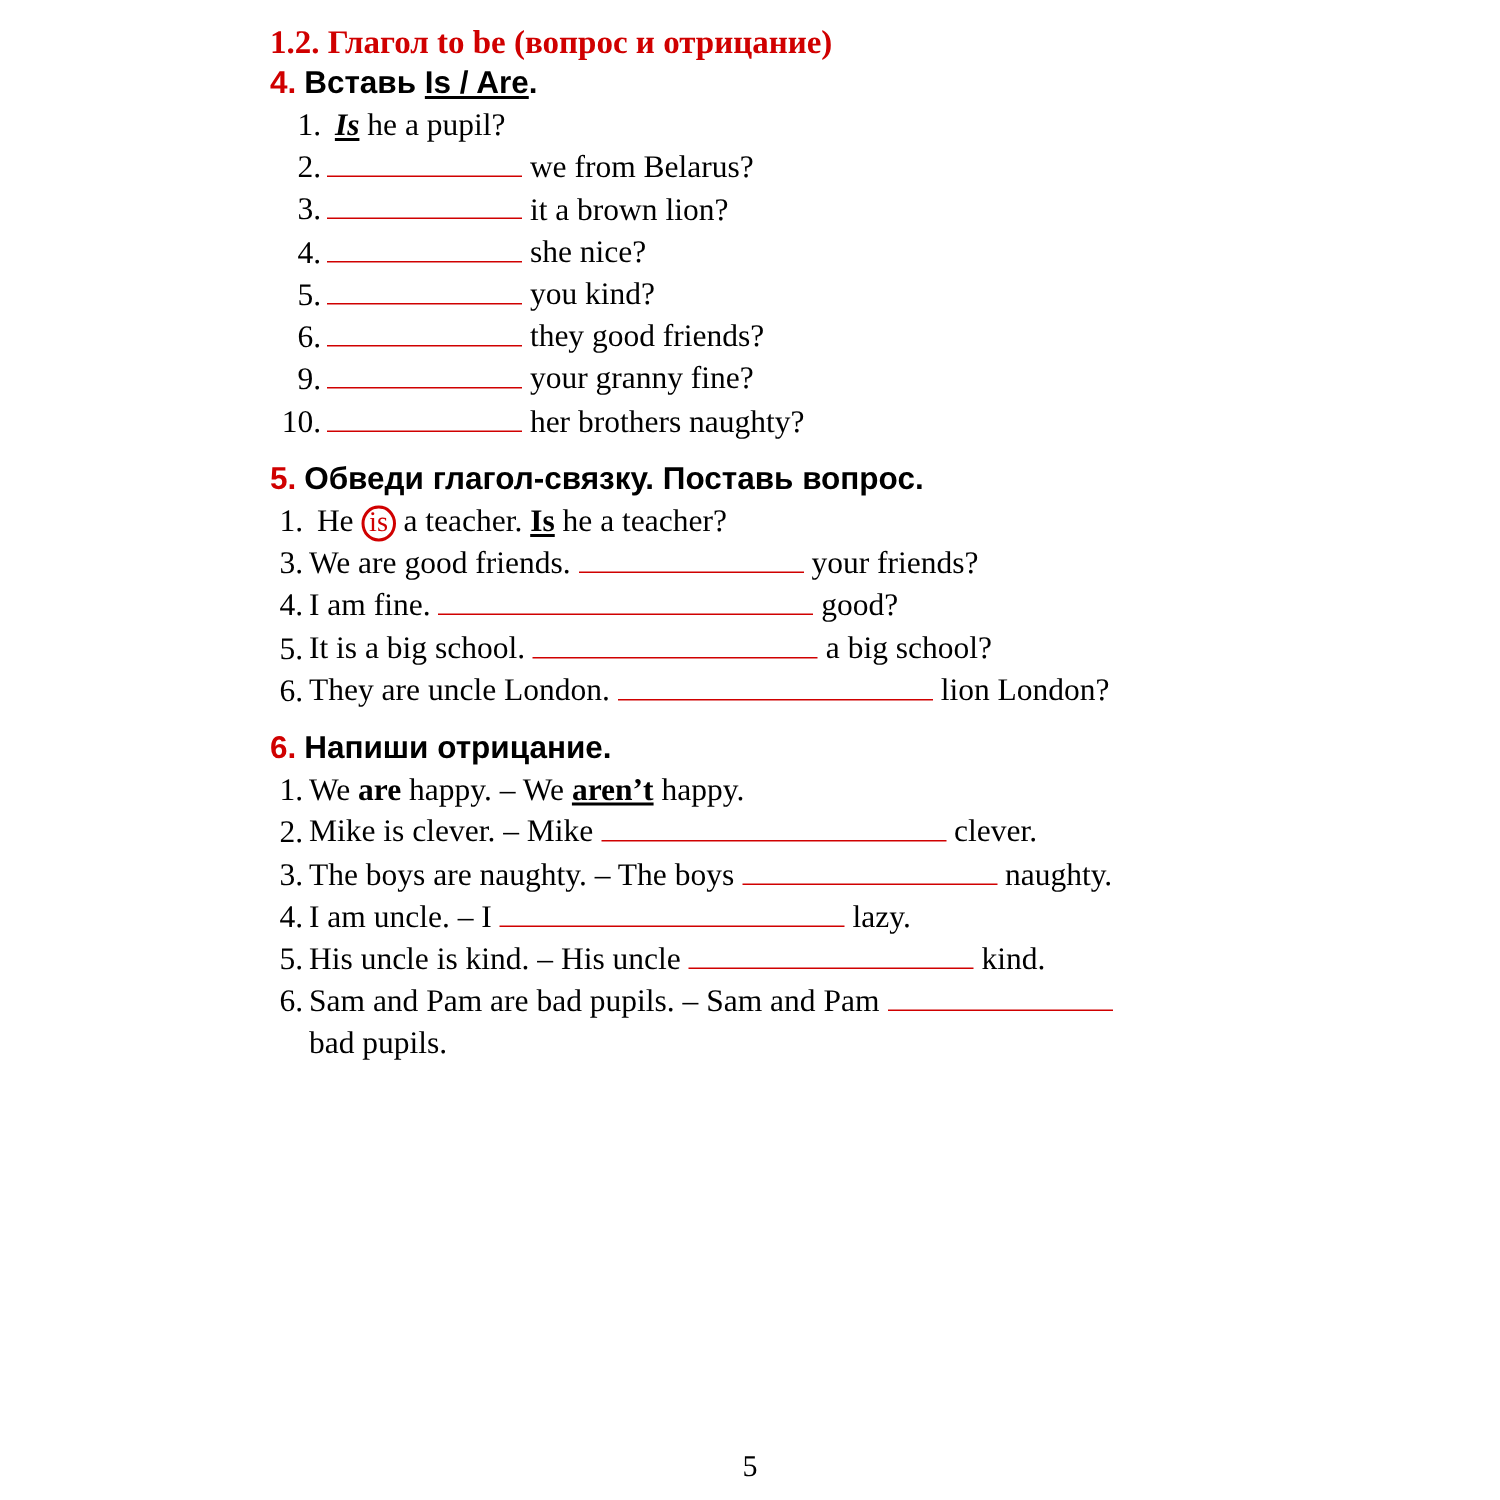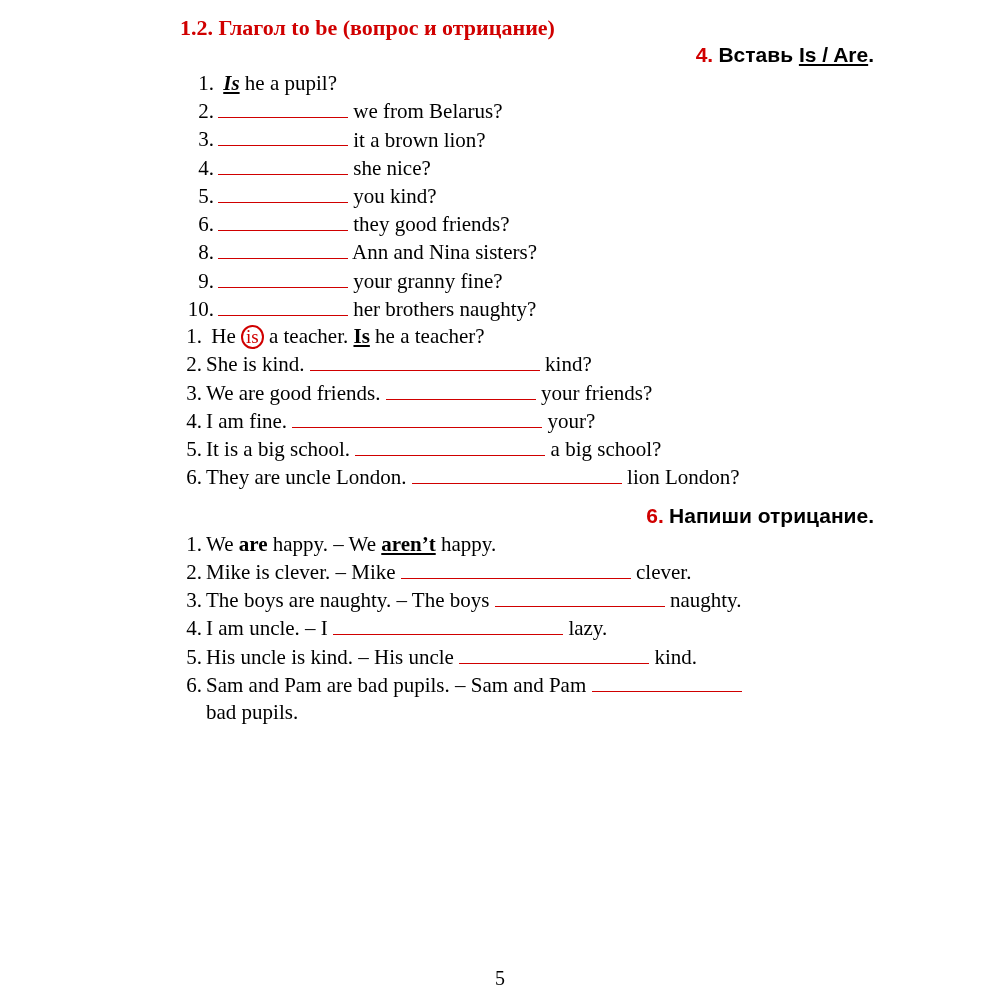--- a/index.html
+++ b/index.html
@@ -19,21 +19,20 @@
   }
   .section-title {
     color: #d00000;
     font-weight: bold;
     font-size: 22px;
     margin: 0 0 2px 0;
   }
   .ex-header {
     margin: 4px 0 2px 0;
     font-size: 21px;
-    text-align: right;
   }
   .ex-header.top0 { margin-top: 0; }
   .ex-num {
     color: #d00000;
     font-weight: bold;
     font-family: Arial, Helvetica, sans-serif;
   }
   .ex-instr {
     font-weight: bold;
     font-family: Arial, Helvetica, sans-serif;
@@ -103,36 +102,38 @@
   <ol class="items">
     <li>
       <span class="n">1.</span>
       <span class="bold-i udl">Is</span><span> he a pupil?</span>
     </li>
     <li><span class="n">2.</span><span class="blank w130"></span><span> we from Belarus?</span></li>
     <li><span class="n">3.</span><span class="blank w130"></span><span> it a brown lion?</span></li>
     <li><span class="n">4.</span><span class="blank w130"></span><span> she nice?</span></li>
     <li><span class="n">5.</span><span class="blank w130"></span><span> you kind?</span></li>
     <li><span class="n">6.</span><span class="blank w130"></span><span> they good friends?</span></li>
-    <li><span class="n">8.</span><span class="blank w130"></span><span> Ann and Nina sisters?</span></li>
     <li><span class="n">9.</span><span class="blank w130"></span><span> your granny fine?</span></li>
     <li><span class="n">10.</span><span class="blank w130"></span><span> her brothers naughty?</span></li>
   </ol>
 
+  <div class="ex-header gap">
+    <span class="ex-num">5.</span>
+    <span class="ex-instr">Обведи глагол-связку. Поставь вопрос.</span>
+  </div>
   <ol class="items">
     <li>
       <span class="n" style="width:22px">1.</span>
       <span>He</span>
       <span class="circled">is</span>
       <span>a teacher. </span>
       <span class="bold udl">Is</span><span> he a teacher?</span>
     </li>
-    <li><span class="n" style="width:22px">2.</span><span>She is kind.  </span><span class="blank w230"></span><span>  kind?</span></li>
     <li><span class="n" style="width:22px">3.</span><span>We are good friends.   </span><span class="blank w150"></span><span> your friends?</span></li>
-    <li><span class="n" style="width:22px">4.</span><span>I am fine.   </span><span class="blank w250"></span><span> your?</span></li>
+    <li><span class="n" style="width:22px">4.</span><span>I am fine.   </span><span class="blank w250"></span><span> good?</span></li>
     <li><span class="n" style="width:22px">5.</span><span>It is a big school.  </span><span class="blank w190"></span><span> a big school?</span></li>
     <li><span class="n" style="width:22px">6.</span><span>They are uncle London.  </span><span class="blank w210"></span><span>  lion London?</span></li>
   </ol>
 
   <div class="ex-header gap">
     <span class="ex-num">6.</span>
     <span class="ex-instr">Напиши отрицание.</span>
   </div>
   <ol class="items">
     <li>

